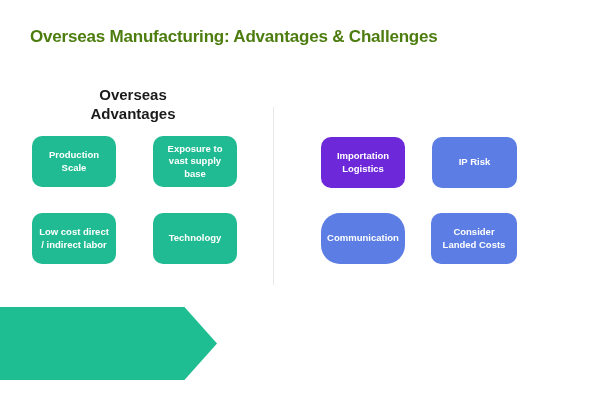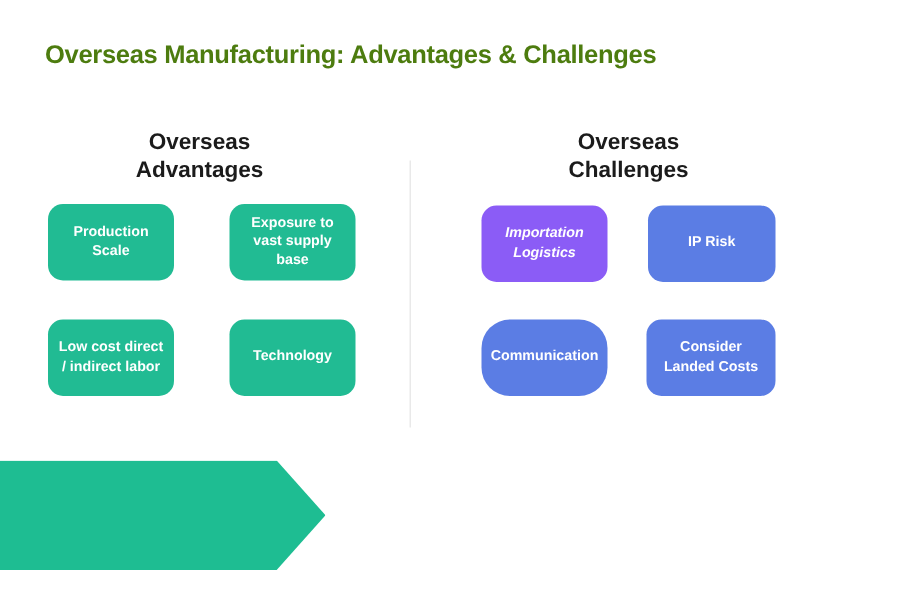--- a/index.html
+++ b/index.html
@@ -78,33 +78,32 @@
 </style>
 </head>
 <body>
 
 <div class="slide">
 
   <h1 class="slide-title">Overseas Manufacturing: Advantages &amp; Challenges</h1>
 
   <div class="col-header adv">Overseas Advantages</div>
 
-  <div class="col-header chal">Overseas Challenges</div>
 
   <div class="divider"></div>
 
   <div class="box adv-1" style="background: rgb(33, 187, 147);">Production Scale</div>
 
   <div class="box adv-2" style="background: rgb(33, 187, 147);">Exposure to vast supply base</div>
 
   <div class="box adv-3" style="background: rgb(33, 187, 147);">Low cost direct / indirect labor</div>
 
   <div class="box adv-4" style="background: rgb(33, 187, 147);">Technology</div>
 
-  <div class="box chal-1" style="background: #8b5cf6; font-style: italic;">Importation Logistics</div>
+  <div class="box chal-1" style="background: #6d28d9;">Importation Logistics</div>
 
   <div class="box chal-2" style="background: rgb(91, 125, 228);">IP Risk</div>
 
   <div class="box chal-3" style="background: rgb(91, 125, 228); border-radius: 19px;">Communication</div>
 
   <div class="box chal-4" style="background: rgb(91, 125, 228);">Consider Landed Costs</div>
 
   <div class="arrow-shape" style="background: rgb(30, 189, 146);"></div>
 
 </div>

